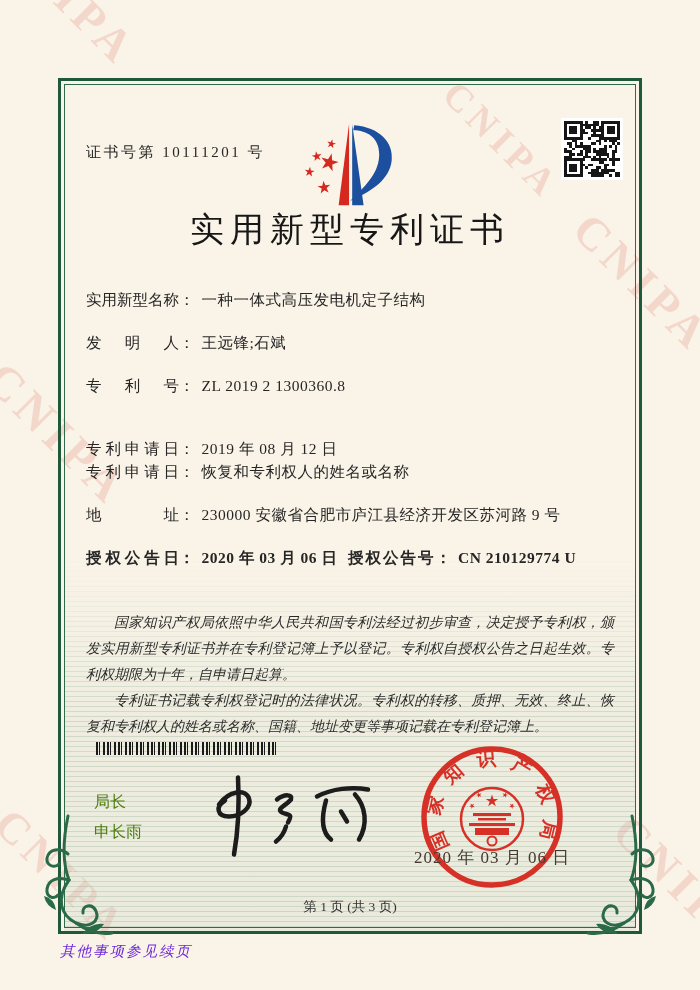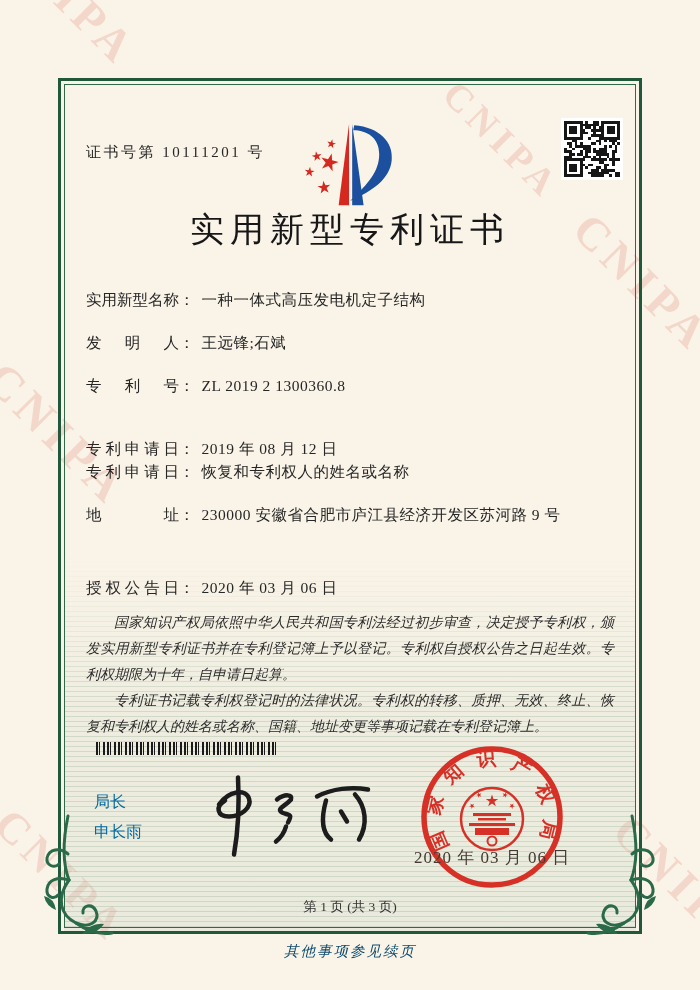--- a/index.html
+++ b/index.html
@@ -63,35 +63,35 @@
   .body-text p{margin:0;text-indent:2em;}
   
   .barcode{
     position:absolute;left:96px;top:742px;width:182px;height:13px;z-index:3;
     background:repeating-linear-gradient(90deg,
       #1b1b1b 0 2px, transparent 2px 3px,
       #1b1b1b 3px 4px, transparent 4px 7px,
       #1b1b1b 7px 9px, transparent 9px 11px);
   }
   .signer{position:absolute;left:94px;z-index:3;font-family:"Liberation Sans","DejaVu Sans",sans-serif;
-    font-size:16px;font-weight:500;color:#0369a1;}
+    font-size:16px;font-weight:500;color:#4d7c0f;}
   .signer.t1{top:792px;} .signer.t2{top:822px;}
   .signature{position:absolute;left:205px;top:766px;width:190px;height:96px;z-index:3;}
   .seal{position:absolute;left:417px;top:742px;width:150px;height:150px;z-index:4;opacity:0.95;}
   .seal-date{
     position:absolute;left:400px;top:846px;width:184px;text-align:center;z-index:5;
     font-size:17px;letter-spacing:1px;color:#453a33;
   }
   .flourish{position:absolute;z-index:3;}
   .fl-left{left:38px;top:814px;width:78px;height:128px;}
   .fl-right{left:584px;top:814px;width:78px;height:128px;transform:scaleX(-1);}
   .page-info{position:absolute;left:60px;top:898px;width:580px;text-align:center;font-size:13.5px;z-index:3;color:#333;}
   .continuation{
-    position:absolute;left:60px;top:942px;width:580px;text-align:center;z-index:3;
-    font-size:14.5px;font-style:italic;color:#0c4a6e;letter-spacing:2px;
+    position:absolute;left:60px;top:942px;width:580px;text-align:left;z-index:3;
+    font-size:14.5px;font-style:italic;color:#6d28d9;letter-spacing:2px;
   }
 </style>
 </head>
 <body>
 
 <div class="page">
 
   <span class="wm" style="left:-18px;top:-30px;font-size:46px;">CNIPA</span>
   <span class="wm" style="left:428px;top:118px;font-size:38px;">CNIPA</span>
   <span class="wm" style="left:556px;top:256px;font-size:46px;">CNIPA</span>
@@ -138,22 +138,25 @@
   </div>
   <div class="frow" style="top:419px;margin-top:20px;">
     <span class="flabel">专利申请日</span><span class="colon">：</span><span class="fvalue">2019 年 08 月 12 日</span>
   </div>
   <div class="frow" style="top:462px;">
     <span class="flabel">专利申请日</span><span class="colon">：</span><span class="fvalue">恢复和专利权人的姓名或名称</span>
   </div>
   <div class="frow" style="top:505px;">
     <span class="flabel">地址</span><span class="colon">：</span><span class="fvalue">230000 安徽省合肥市庐江县经济开发区苏河路 9 号</span>
   </div>
-  <div class="frow" style="top:578px;">
+  <div class="frow" style="top:548px;font-weight:bold;">
     <span class="flabel">授权公告日</span><span class="colon">：</span><span class="fvalue">2020 年 03 月 06 日</span>
+    <span class="grant-no">
+      <span class="glabel">授权公告号</span><span>：</span><span class="fvalue">CN 210129774 U</span>
+    </span>
   </div>
 
   <div class="body-text">
     <p>国家知识产权局依照中华人民共和国专利法经过初步审查，决定授予专利权，颁发实用新型专利证书并在专利登记簿上予以登记。专利权自授权公告之日起生效。专利权期限为十年，自申请日起算。</p>
     <p>专利证书记载专利权登记时的法律状况。专利权的转移、质押、无效、终止、恢复和专利权人的姓名或名称、国籍、地址变更等事项记载在专利登记簿上。</p>
   </div>
 
   <div class="barcode"></div>
 
   <div class="signer t1">局长</div>

